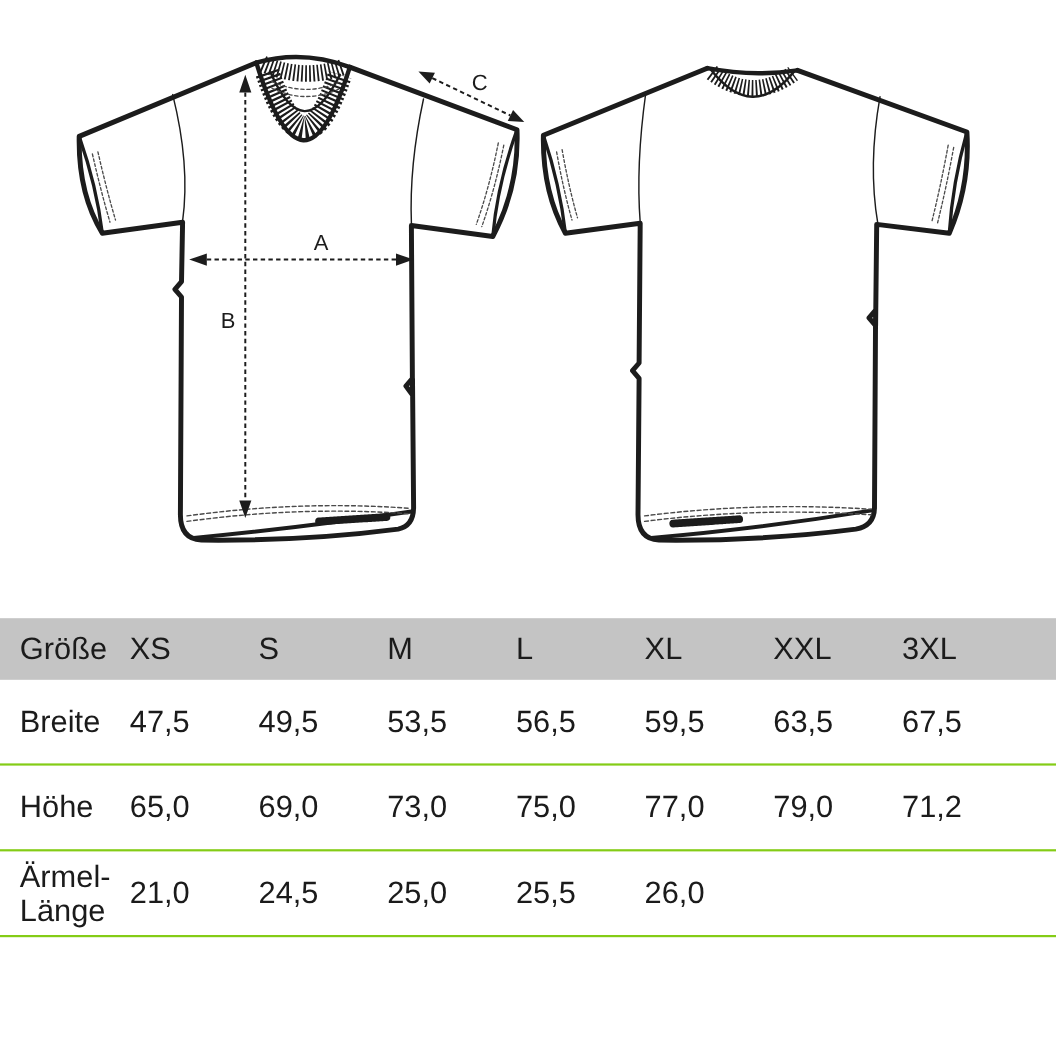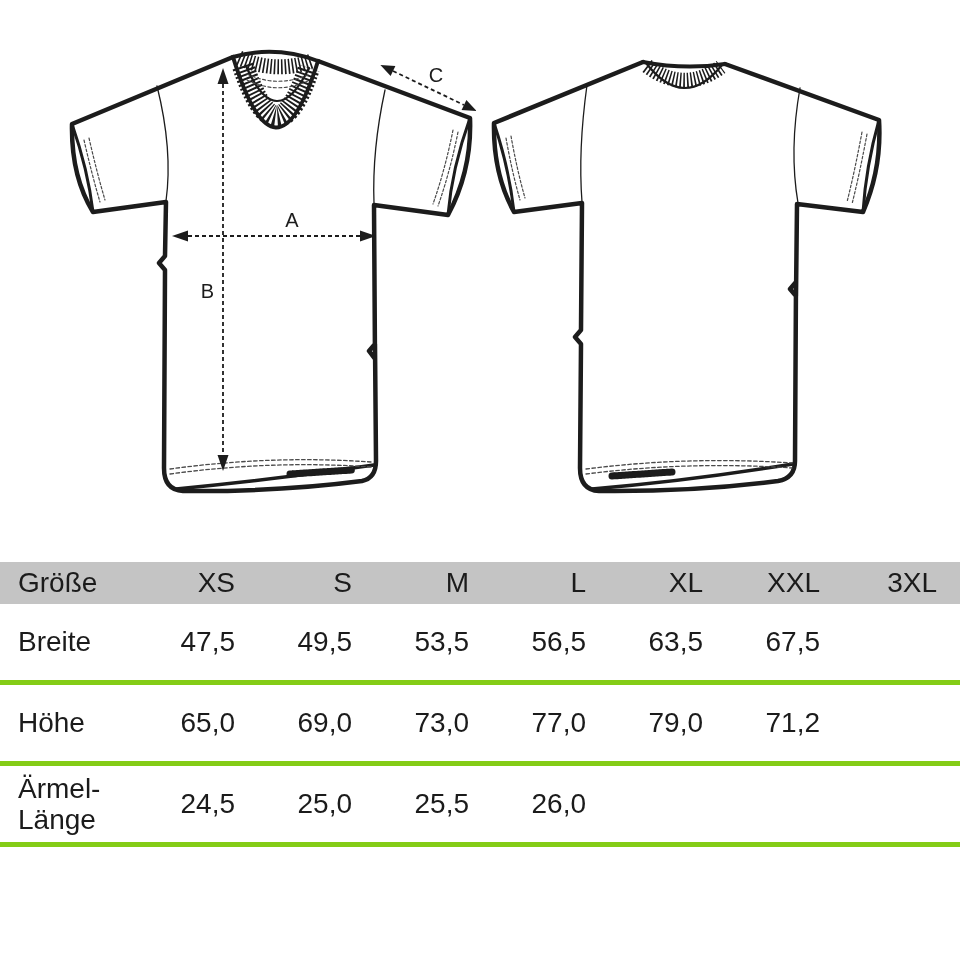--- a/index.html
+++ b/index.html
@@ -27,27 +27,27 @@
     color: #1b1b1b;
     font-size: 28px;
   }
   .t-row {
     display: grid;
     grid-template-columns: 118px repeat(7, 117px);
     align-items: center;
   }
   .t-head {
     background: #c4c4c4;
-    height: 42px;
+    height: 56px;
   }
   .t-body {
     height: 76px;
-    border-bottom: 5px solid #84cc16;
+    border-bottom: 2px solid #84cc16;
   }
-  .t-cell { text-align: right; }
+  .t-cell { text-align: left; }
   .t-label {
     text-align: left;
     padding-left: 18px;
     line-height: 1.12;
   }
 </style>
 </head>
 <body>
 
 <div class="sheet">
@@ -160,36 +160,39 @@
       <div class="t-cell">XXL</div>
       <div class="t-cell">3XL</div>
     </div>
 
     <div class="t-row t-body">
       <div class="t-cell t-label">Breite</div>
       <div class="t-cell">47,5</div>
       <div class="t-cell">49,5</div>
       <div class="t-cell">53,5</div>
       <div class="t-cell">56,5</div>
+      <div class="t-cell">59,5</div>
       <div class="t-cell">63,5</div>
       <div class="t-cell">67,5</div>
     </div>
 
     <div class="t-row t-body">
       <div class="t-cell t-label">Höhe</div>
       <div class="t-cell">65,0</div>
       <div class="t-cell">69,0</div>
       <div class="t-cell">73,0</div>
+      <div class="t-cell">75,0</div>
       <div class="t-cell">77,0</div>
       <div class="t-cell">79,0</div>
       <div class="t-cell">71,2</div>
     </div>
 
     <div class="t-row t-body">
       <div class="t-cell t-label">Ärmel-Länge</div>
+      <div class="t-cell">21,0</div>
       <div class="t-cell">24,5</div>
       <div class="t-cell">25,0</div>
       <div class="t-cell">25,5</div>
       <div class="t-cell">26,0</div>
     </div>
 
   </div>
 </div>
 
 </body></html>

